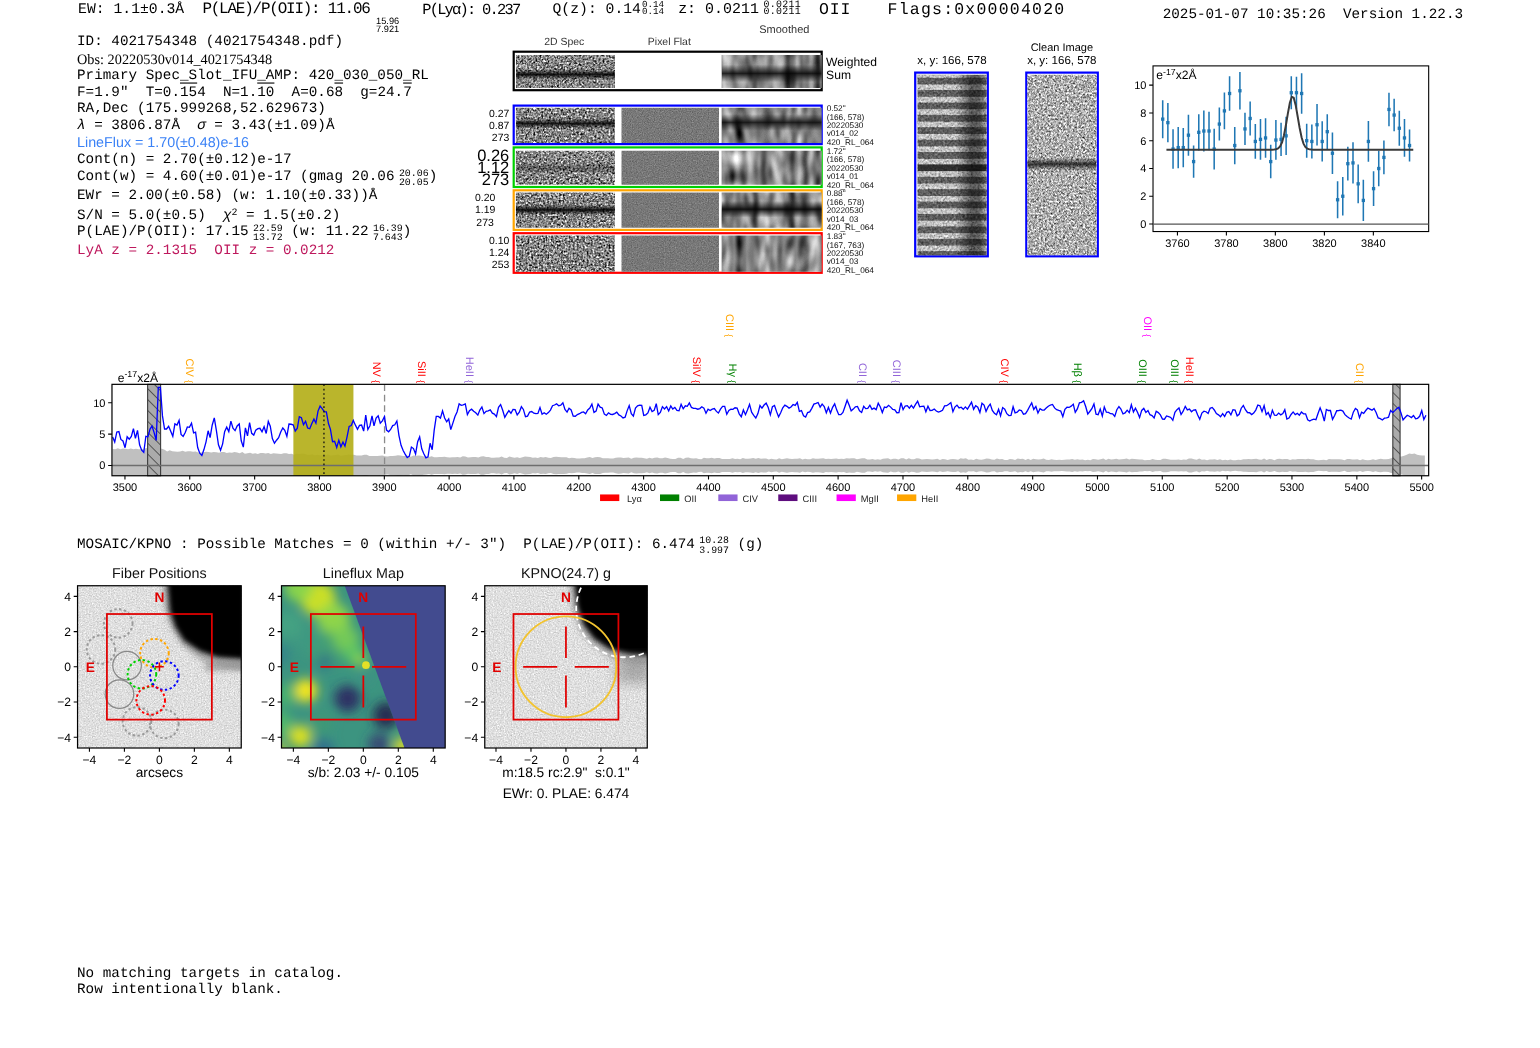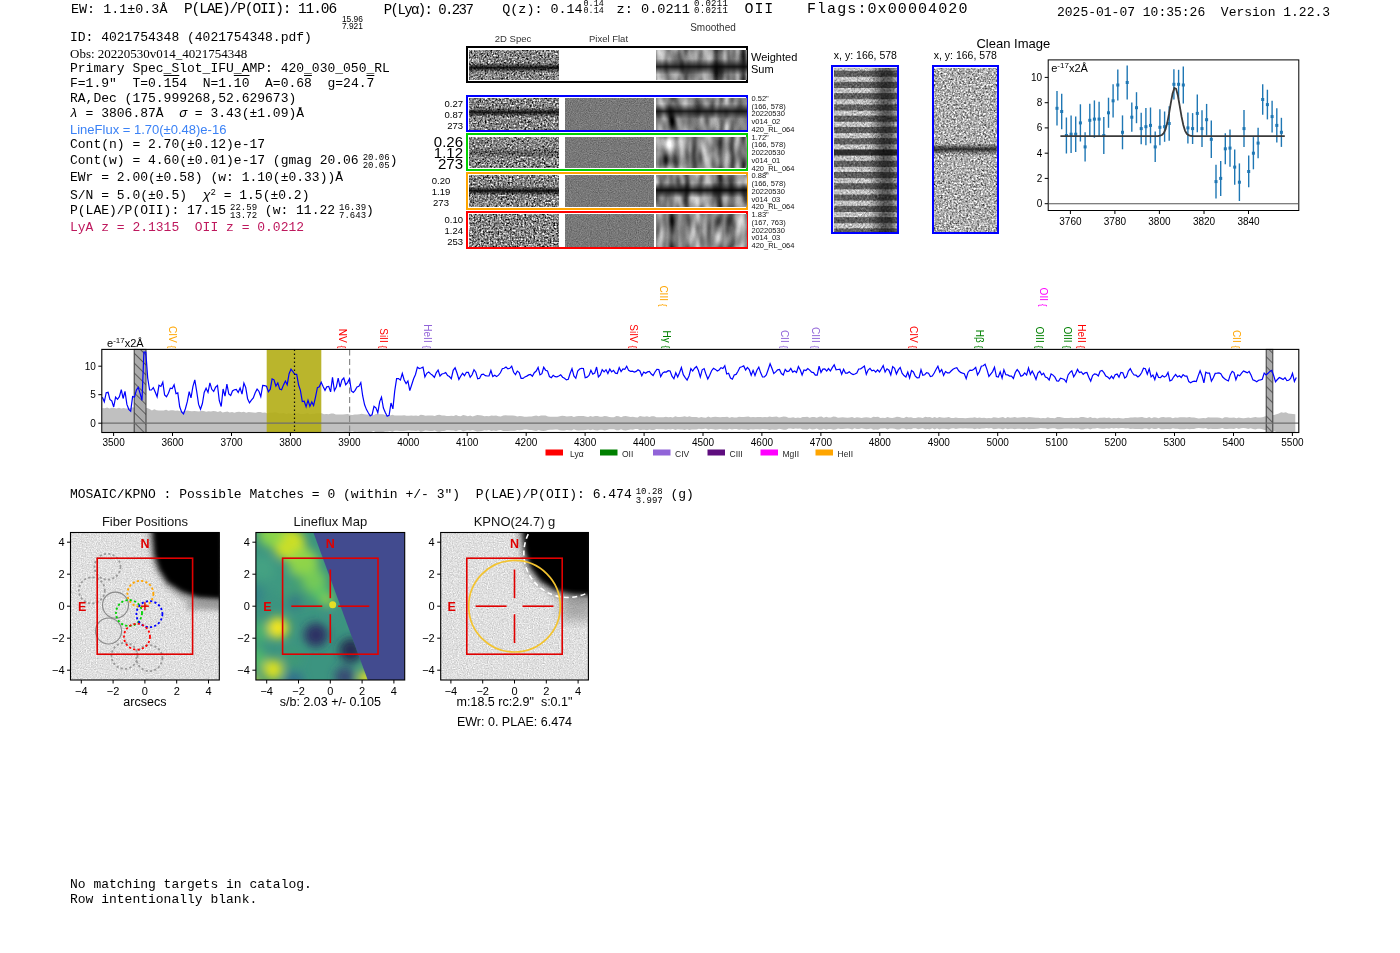--- a/index.html
+++ b/index.html
@@ -289,21 +289,21 @@
           </feComponentTransfer>
         </filter>
       </defs>
       <rect x="0" y="0" width="91.5" height="32.5" filter="url(#f21)"></rect>
     </svg>
     <div style="position:absolute;left:419px;top:213.6px;width:44px;text-align:right;font-family:'Liberation Sans',sans-serif;font-size:9.5px;line-height:11px;color:#000">0.10<br>1.24<br>253</div>
     <div style="position:absolute;left:751.5px;top:211.1px;font-family:'Liberation Sans',sans-serif;font-size:7.5px;line-height:7.7px;color:#111">1.83"<br>(167, 763)<br>20220530<br>v014_03<br>420_RL_064</div>
     <div style="position:absolute;left:751px;top:51px;font-family:'Liberation Sans',sans-serif;font-size:11px;line-height:12px;white-space:pre;color:#000;">Weighted<br>Sum</div>
     <div style="position:absolute;left:865.4px;top:38px;font-family:'Liberation Sans',sans-serif;font-size:10.5px;line-height:11.5px;white-space:pre;color:#000;transform:translateX(-50%);margin-top:35px;">With Sky</div>
     <div style="position:absolute;left:865.4px;top:50px;font-family:'Liberation Sans',sans-serif;font-size:10.5px;line-height:11.5px;white-space:pre;color:#000;transform:translateX(-50%);">x, y: 166, 578</div>
-    <div style="position:absolute;left:965.3px;top:38px;font-family:'Liberation Sans',sans-serif;font-size:13px;line-height:11.5px;white-space:pre;color:#000;transform:translateX(-50%);margin-left:48px;">Clean Image</div>
+    <div style="position:absolute;left:965.3px;top:38px;font-family:'Liberation Sans',sans-serif;font-size:10px;line-height:11.5px;white-space:pre;color:#000;transform:translateX(-50%);">Clean Image</div>
     <div style="position:absolute;left:965.3px;top:50px;font-family:'Liberation Sans',sans-serif;font-size:10.5px;line-height:11.5px;white-space:pre;color:#000;transform:translateX(-50%);">x, y: 166, 578</div>
     <div style="position:absolute;left:831.4px;top:65px;width:68px;height:169px;border:2.5px solid #0000ff;box-sizing:border-box;background:#ededed"></div>
     <svg style="position:absolute;left:833.9px;top:67.5px" width="63" height="164">
       <defs>
         <filter id="f22" x="0%" y="0%" width="100%" height="100%" color-interpolation-filters="sRGB">
           <feTurbulence type="fractalNoise" baseFrequency="0.5" numOctaves="2" seed="31" stitchTiles="stitch"></feTurbulence>
           <feColorMatrix type="matrix" values="0.33 0.34 0.33 0 0 0.33 0.34 0.33 0 0 0.33 0.34 0.33 0 0 0 0 0 0 1"></feColorMatrix>
           <feComponentTransfer>
             <feFuncR type="linear" slope="1.3" intercept="0.05"></feFuncR>
             <feFuncG type="linear" slope="1.3" intercept="0.05"></feFuncG>

